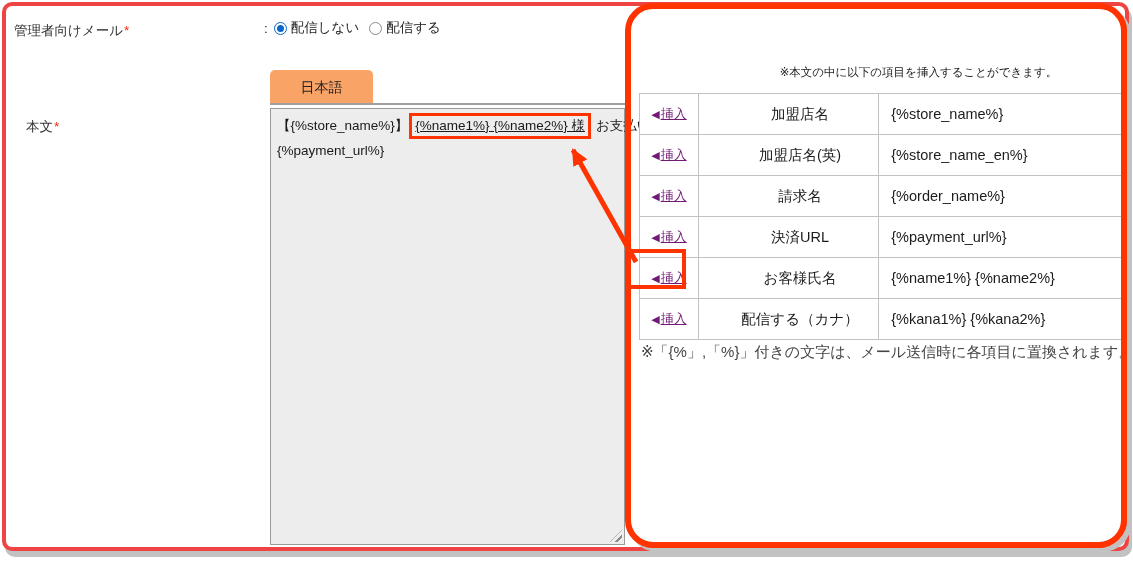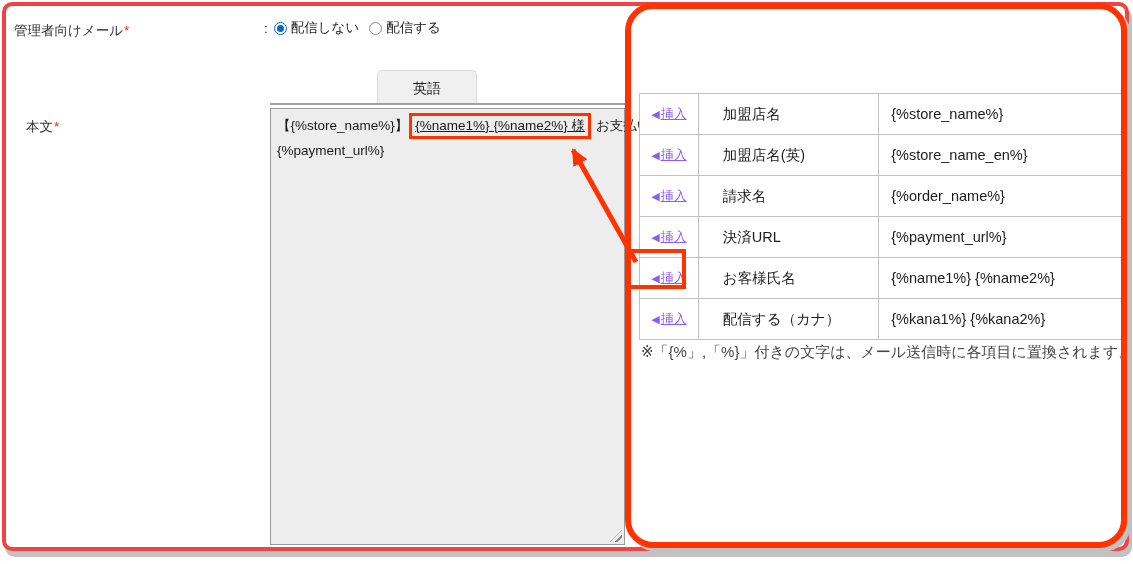--- a/index.html
+++ b/index.html
@@ -45,23 +45,23 @@
     position:absolute;right:2px;bottom:2px;width:12px;height:12px;
     background:repeating-linear-gradient(135deg,transparent 0 3px,#8a8a8a 3px 4.5px);
     clip-path:polygon(100% 0,100% 100%,0 100%);
   }
 
   
   .note-top{position:absolute;left:633px;top:59px;width:474px;box-sizing:border-box;padding-left:85px;text-align:center;font-size:11.5px;color:#222;white-space:nowrap;}
   .vars-table{position:absolute;left:633px;top:87px;border-collapse:collapse;table-layout:fixed;}
   .vars-table td{border:1px solid #c2c2c2;height:38px;font-size:14.5px;color:#1c1c1c;background:#fff;vertical-align:middle;}
   .c-ins{width:58px;text-align:center;}
-  .c-name{width:168px;padding-left:24px;}
+  .c-name{width:168px;padding-left:24px;text-align:center;}
   .c-var{width:242px;padding-left:12px;}
-  .ins-link{color:#8b5cf6;text-decoration:underline;font-size:13px;white-space:nowrap;cursor:pointer;}
+  .ins-link{color:#701a75;text-decoration:underline;font-size:13px;white-space:nowrap;cursor:pointer;}
   .ins-link .tri{font-size:11px;text-decoration:none;display:inline-block;margin-right:1px;}
   .note-bottom{position:absolute;left:635px;top:337px;font-size:15px;color:#444;white-space:nowrap;}
 
   
   .red-rect{
     position:absolute;left:625px;top:3px;width:502px;height:545px;box-sizing:border-box;
     border:6px solid #ff3300;border-radius:28px;box-shadow:4px 4px 0 #c2c2c2;z-index:50;pointer-events:none;
   }
   .hl-insert{
     position:absolute;left:627px;top:249px;width:59px;height:40px;box-sizing:border-box;
@@ -83,29 +83,30 @@
       <span>配信しない</span>
     </label>
     <label class="radio-label">
       <span class="radio"></span>
       <span>配信する</span>
     </label>
   </div>
 
   <div class="field-label label-body"><span>本文</span><span class="req">*</span></div>
 
-  <div class="tab tab-en">英語</div>
+  <div class="tab tab-jp">日本語</div>
   <div class="tabline"></div>
 
   <div class="textarea" role="textbox">
     <div class="ta-line"><span>【{%store_name%}】</span><span class="hl-text"><span>{%name1%} {%name2%} 様</span></span><span>お支払い</span></div>
     <div class="ta-line">{%payment_url%}</div>
     <div class="resize-handle"></div>
   </div>
 
+  <div class="note-top">※本文の中に以下の項目を挿入することができます。</div>
 
   <table class="vars-table">
     <tbody>
       <tr>
         <td class="c-ins"><a class="ins-link"><span class="tri">◀</span><span>挿入</span></a></td>
         <td class="c-name">加盟店名</td>
         <td class="c-var">{%store_name%}</td>
       </tr>
       <tr>
         <td class="c-ins"><a class="ins-link"><span class="tri">◀</span><span>挿入</span></a></td>

